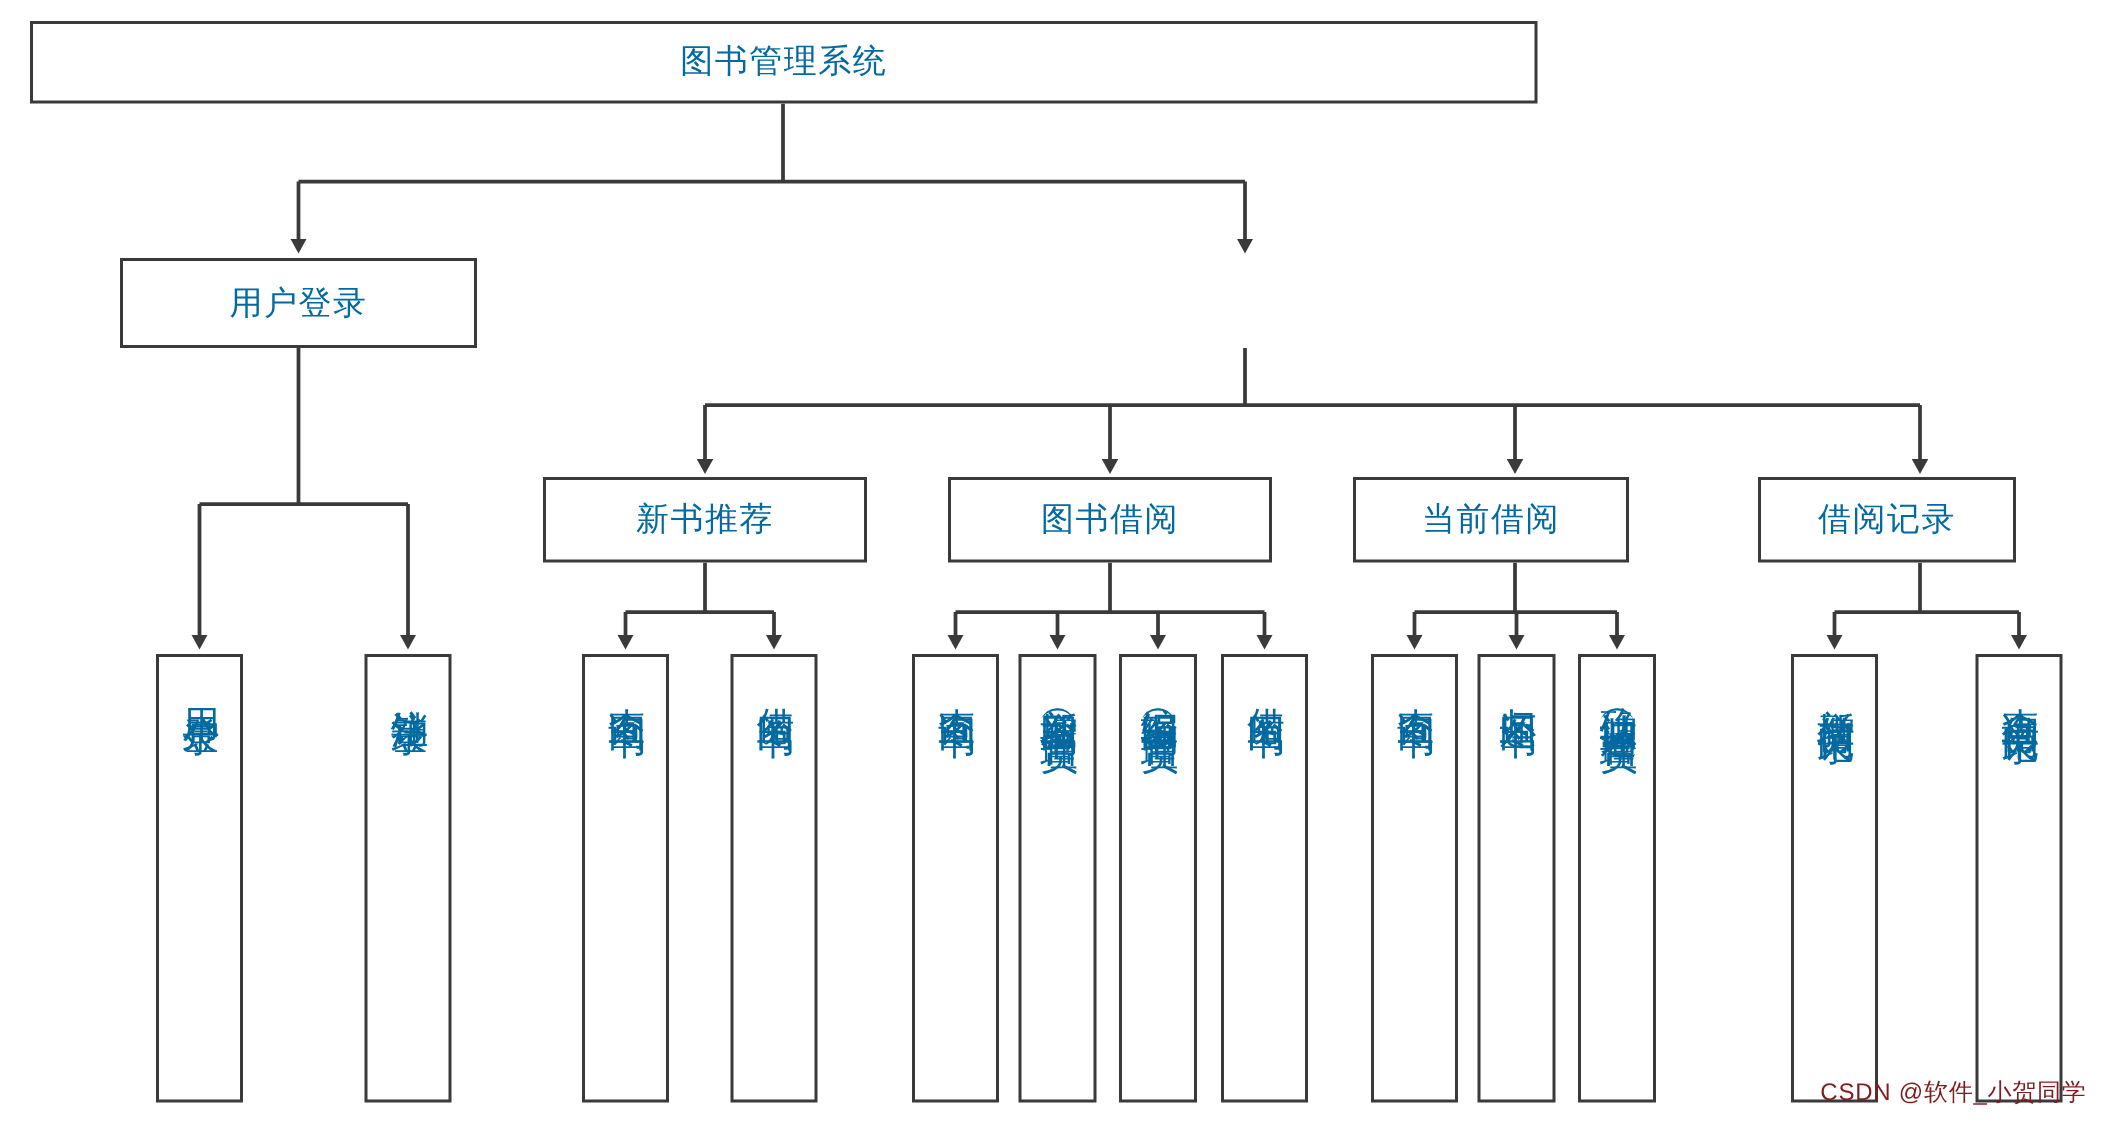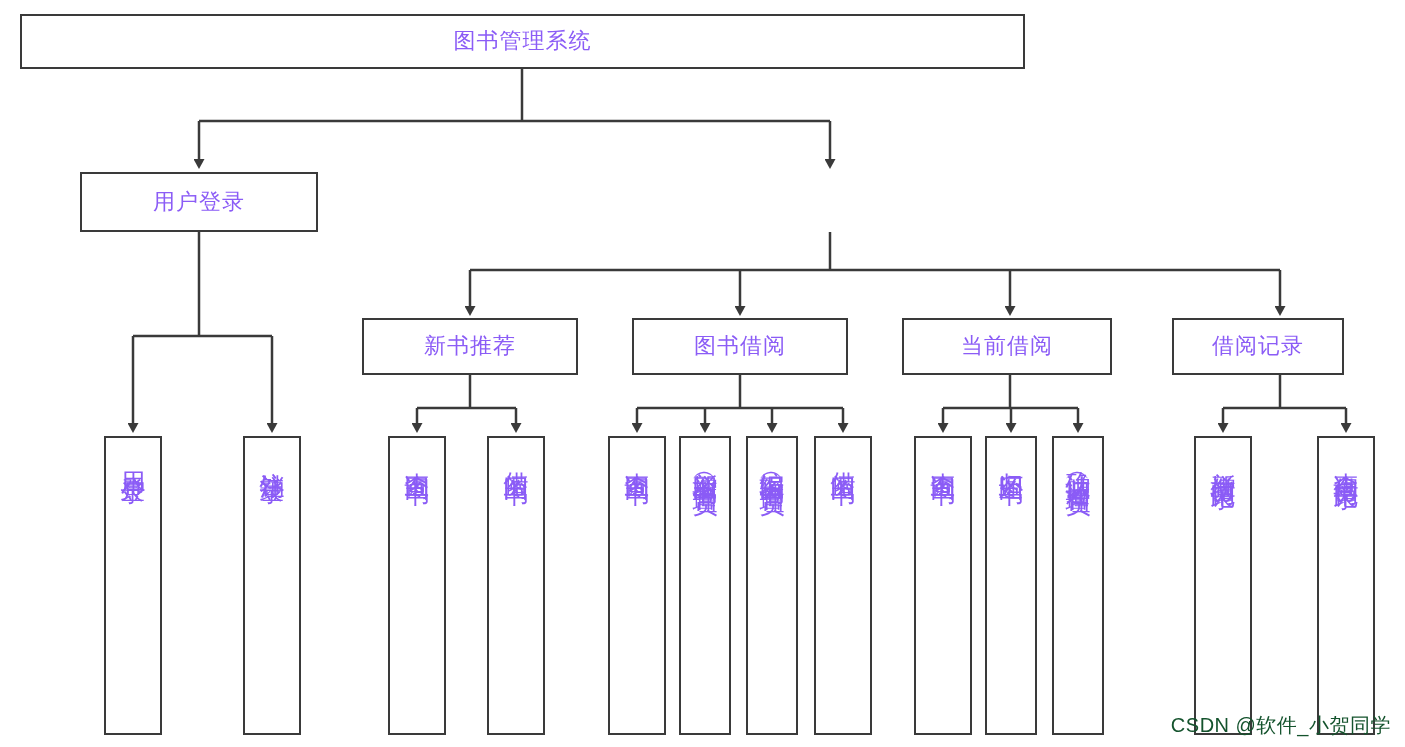--- a/index.html
+++ b/index.html
@@ -25,21 +25,21 @@
     height: 747px;
   }
   .node {
     position: absolute;
     box-sizing: border-box;
     background: #ffffff;
     border: 2.5px solid #3a3a3a;
     display: flex;
     align-items: center;
     justify-content: center;
-    color: #8b5cf6;
+    color: #0369a1;
     z-index: 3;
   }
   .node .label {
     display: block;
     text-align: center;
     line-height: 1.22;
   }
   .node.horiz .label {
     font-size: 22px;
     letter-spacing: 1px;
@@ -52,22 +52,22 @@
     writing-mode: vertical-rl;
     text-orientation: upright;
     font-size: 25px;
     letter-spacing: 3px;
     line-height: 1;
   }
   #watermark {
     position: absolute;
     right: 14px;
     bottom: 8px;
-    font-size: 20px;
-    color: #14532d;
+    font-size: 16px;
+    color: #7f1d1d;
     letter-spacing: 0.5px;
     z-index: 6;
     white-space: nowrap;
   }
 </style>
 </head>
 <body>
 
 <div id="canvas">
 
@@ -129,21 +129,21 @@
   <div class="node horiz" style="left:80px; top:172px; width:238px; height:60px;">
     <span class="label">用户登录</span>
   </div>
 
   <div class="node horiz" style="left:362px; top:318px; width:216px; height:57px;">
     <span class="label">新书推荐</span>
   </div>
   <div class="node horiz" style="left:632px; top:318px; width:216px; height:57px;">
     <span class="label">图书借阅</span>
   </div>
-  <div class="node horiz" style="left:902px; top:318px; width:210px; height:57px;">
+  <div class="node horiz" style="left:902px; top:318px; width:184px; height:57px;">
     <span class="label">当前借阅</span>
   </div>
   <div class="node horiz" style="left:1172px; top:318px; width:172px; height:57px;">
     <span class="label">借阅记录</span>
   </div>
 
   <div class="node vert" style="left:104px; top:436px; width:58px; height:299px;">
     <span class="label">用户登录</span>
   </div>
   <div class="node vert" style="left:243px; top:436px; width:58px; height:299px;">

